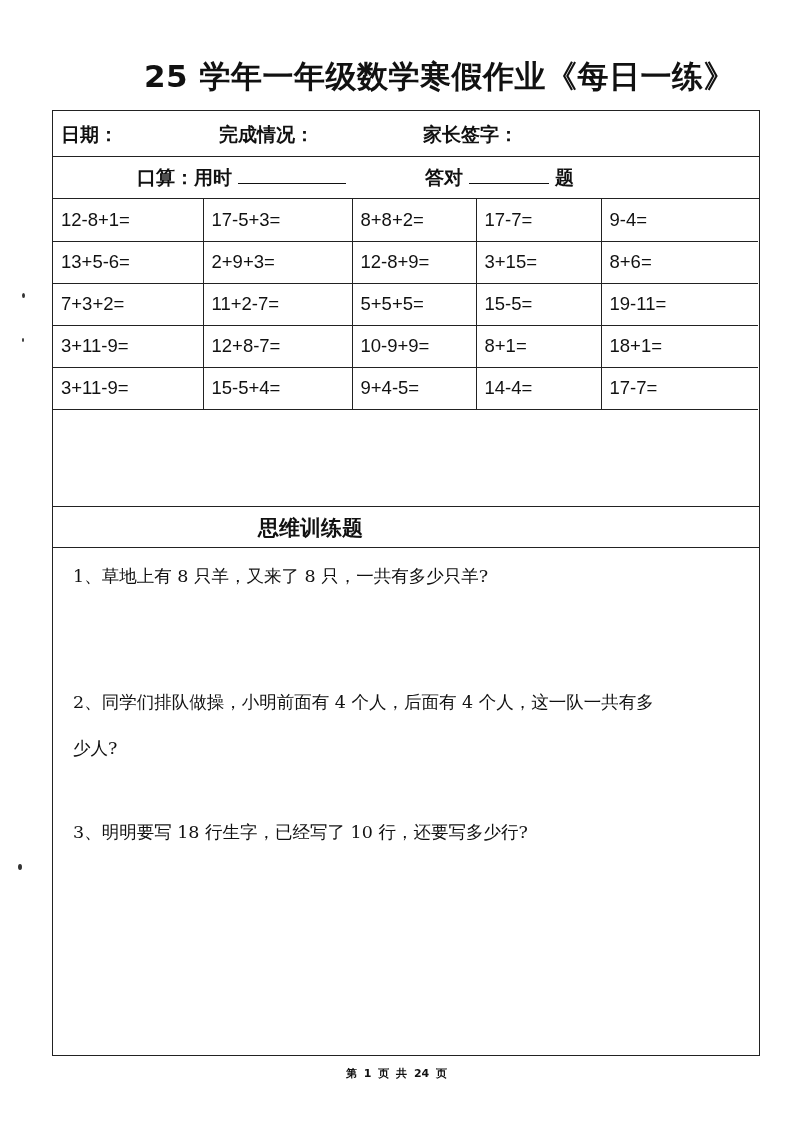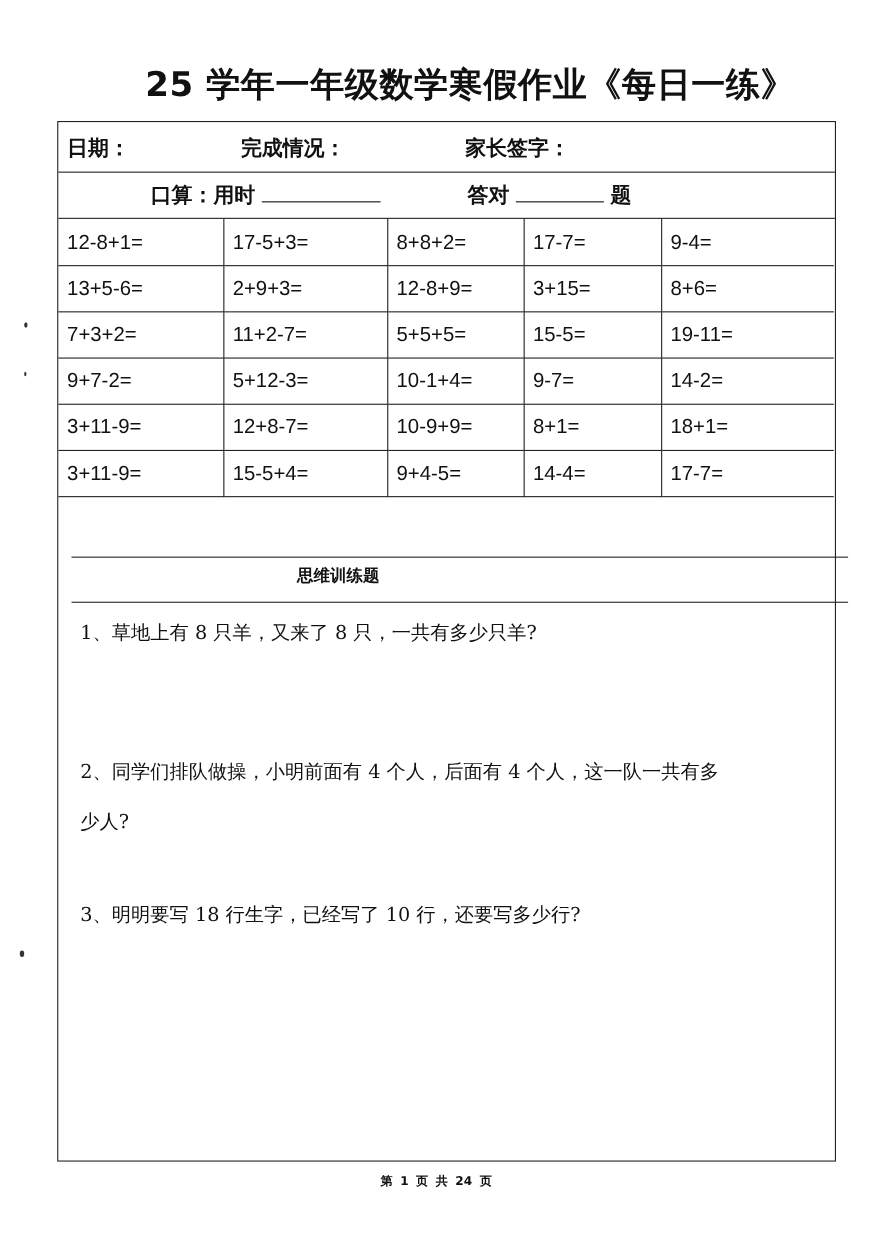--- a/index.html
+++ b/index.html
@@ -1,18 +1,18 @@
 <!DOCTYPE html>
 <html><head>
   <meta charset="utf-8">
   <style>
     html, body { margin: 0; padding: 0; background: #ffffff; }
     body { width: 793px; height: 1122px; position: relative; overflow: hidden; color: #111; }
     .title {
-      position: absolute; left: 132px; top: 56px; width: 640px;
+      position: absolute; left: 144px; top: 56px; width: 640px;
       font-family: "DejaVu Sans", sans-serif; font-weight: bold; font-size: 31px;
       letter-spacing: 0.5px; white-space: nowrap; color: #111;
     }
     .sheet {
       position: absolute; left: 52px; top: 110px; width: 708px; height: 946px;
       border: 1.5px solid #222; box-sizing: border-box;
     }
     .hdr-row {
       position: absolute; left: 0; width: 100%; border-bottom: 1.5px solid #222;
       font-family: "DejaVu Sans", sans-serif; font-weight: bold; font-size: 19px;
@@ -27,23 +27,23 @@
       font-family: Liberation Sans, sans-serif; font-size: 18.5px;
     }
     table.calc td {
       border: 1.2px solid #222; height: 42px; padding: 0 0 0 8px; box-sizing: border-box;
       vertical-align: middle; white-space: nowrap;
     }
     table.calc tr:first-child td { border-top: none; }
     table.calc td:first-child { border-left: none; }
     table.calc td:last-child { border-right: none; }
     .section-title {
-      position: absolute; left: 12px; top: 395px; width: 100%; height: 42px;
+      position: absolute; left: 0; top: 395px; width: 100%; height: 42px;
       border-top: 1.5px solid #222; border-bottom: 1.5px solid #222; box-sizing: border-box;
-      font-family: "DejaVu Sans", sans-serif; font-weight: bold; font-size: 15px; text-decoration: underline;
+      font-family: "DejaVu Sans", sans-serif; font-weight: bold; font-size: 21px; text-decoration: underline;
     }
     .section-title span { position: absolute; left: 205px; top: 7px; }
     .problem {
       position: absolute; left: 20px; font-family: "DejaVu Serif", serif; font-size: 17.5px;
       line-height: 46px; width: 690px;
     }
     .footer {
       position: absolute; left: 0; width: 793px; top: 1066px; text-align: center;
       font-family: "DejaVu Sans", sans-serif; font-weight: bold; font-size: 11px; word-spacing: 3px;
     }
@@ -95,27 +95,20 @@
           <td>8+6=</td>
         </tr>
         <tr>
           <td>7+3+2=</td>
           <td>11+2-7=</td>
           <td>5+5+5=</td>
           <td>15-5=</td>
           <td>19-11=</td>
         </tr>
         <tr>
-          <td>9+7-2=</td>
-          <td>5+12-3=</td>
-          <td>10-1+4=</td>
-          <td>9-7=</td>
-          <td>14-2=</td>
-        </tr>
-        <tr>
           <td>3+11-9=</td>
           <td>12+8-7=</td>
           <td>10-9+9=</td>
           <td>8+1=</td>
           <td>18+1=</td>
         </tr>
         <tr>
           <td>3+11-9=</td>
           <td>15-5+4=</td>
           <td>9+4-5=</td>

